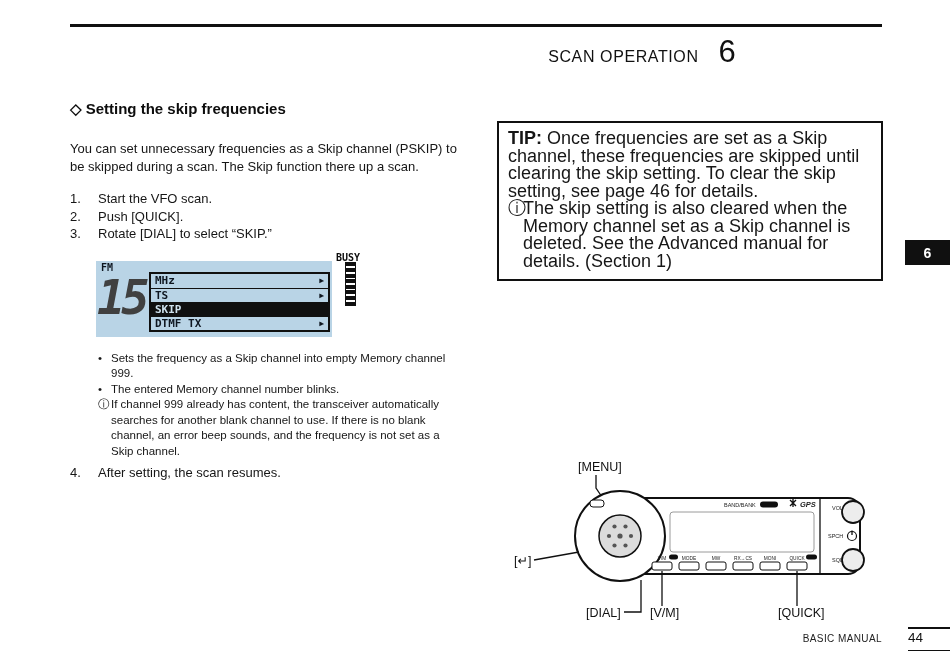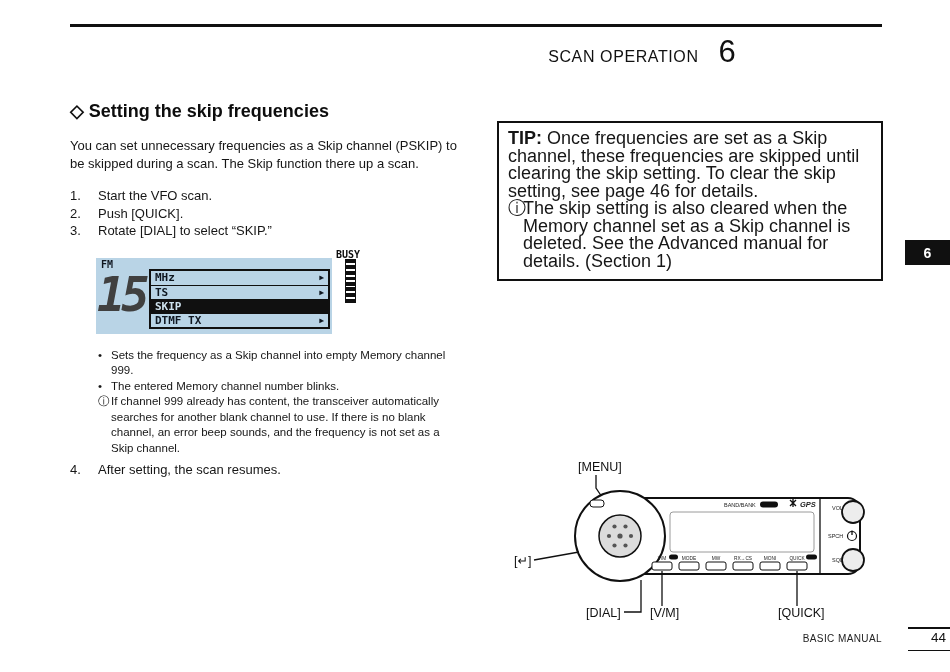--- a/index.html
+++ b/index.html
@@ -9,21 +9,21 @@
           font-family:"Liberation Sans",sans-serif; color:#161616; overflow:hidden; }
 
   .top-rule { position:absolute; left:70px; top:24px; width:812px; height:2.5px; background:var(--ink); }
 
   .page-header { position:absolute; top:34px; left:400px; width:484px;
                  display:flex; justify-content:center; align-items:baseline; gap:20px; }
   .section-title { font-size:16px; letter-spacing:0.6px; color:#111; }
   .chapter-num { font-size:31px; color:#111; }
 
   .left-col { position:absolute; left:70px; top:100px; width:394px; }
-  .left-col h2 { font-size:18px; margin-bottom:15px; color:#0d0d0d; }
+  .left-col h2 { font-size:15px; margin-bottom:22px; color:#0d0d0d; }
   .intro { font-size:13px; line-height:17.5px; margin-bottom:15px; }
   .step { display:flex; font-size:13px; line-height:17.5px; }
   .step-num { width:28px; flex:none; }
   .step-sub { margin-left:28px; font-size:11.5px; line-height:15.5px; padding:1px 0 2px; }
   .step4 { margin-top:5px; }
 
   .note { display:flex; font-size:11.5px; line-height:15.5px; margin-left:28px; }
   .note-sym { width:13px; flex:none; }
 
   
@@ -70,21 +70,21 @@
                      font-family:"Liberation Sans",sans-serif; }
   .device-svg .cl { stroke:var(--ink); stroke-width:1.3; fill:none; }
   .device-svg .body { fill:#fff; stroke:var(--ink); stroke-width:2; }
   .device-svg .btn { fill:#fff; stroke:var(--ink); stroke-width:1; }
   .device-svg .knob { fill:#ededed; stroke:var(--ink); stroke-width:1.8; }
 
   
   .footer-manual { position:absolute; left:700px; top:633px; width:182px; text-align:right;
                    font-size:10px; letter-spacing:0.4px; color:#222; }
   .pageno-rule-top { position:absolute; left:908px; top:627px; width:42px; height:1.5px; background:var(--ink); }
-  .pageno { position:absolute; left:908px; top:630px; width:38px; text-align:right; font-size:13.5px; color:#111; }
+  .pageno { position:absolute; left:908px; top:630px; width:38px; text-align:left; font-size:13.5px; color:#111; }
   .pageno-rule-bottom { position:absolute; left:908px; top:650px; width:42px; height:1px; background:var(--ink); }
 </style>
 </head>
 <body>
 
 <div class="page">
 
   <div class="top-rule"></div>
 
   <div class="page-header">

